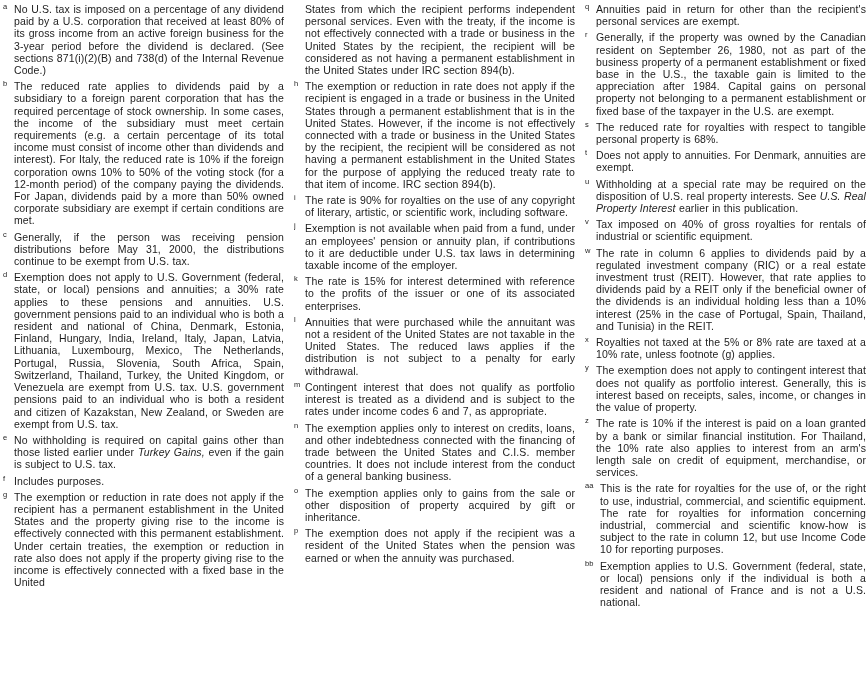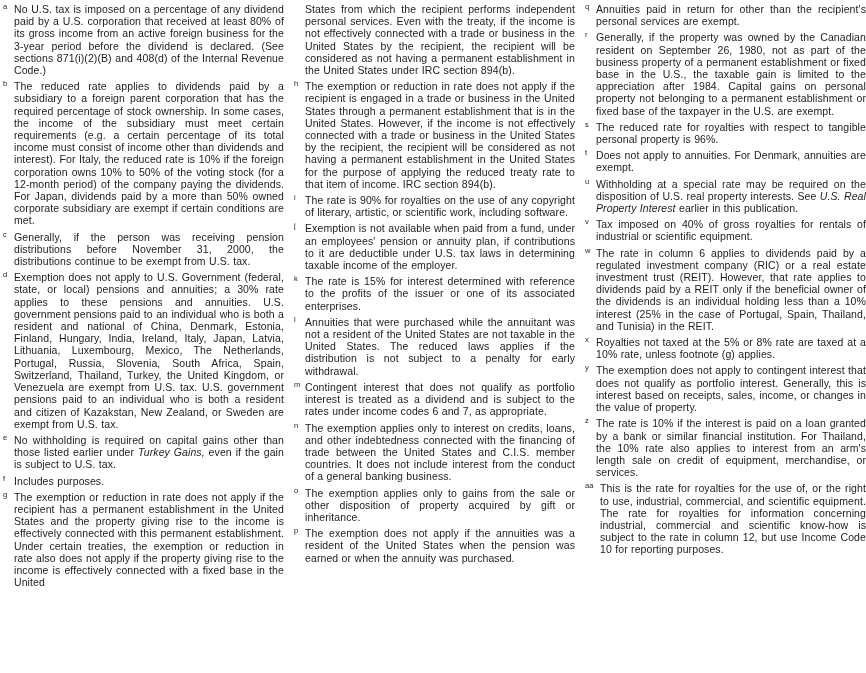--- a/index.html
+++ b/index.html
@@ -46,46 +46,47 @@
     line-height: 9px;
     letter-spacing: 0;
   }
   .fn .it { font-style: italic; }
 </style>
 </head>
 <body>
 
 <div class="page">
   <div class="col">
-      <div class="fn"><sup class="marker">a</sup><span>No U.S. tax is imposed on a percentage of any dividend paid by a U.S. corporation that received at least 80% of its gross income from an active foreign business for the 3-year period before the dividend is declared. (See sections 871(i)(2)(B) and 408(d) of the Internal Revenue Code.)</span></div>
+      <div class="fn"><sup class="marker">a</sup><span>No U.S. tax is imposed on a percentage of any dividend paid by a U.S. corporation that received at least 80% of its gross income from an active foreign business for the 3-year period before the dividend is declared. (See sections 871(i)(2)(B) and 738(d) of the Internal Revenue Code.)</span></div>
       <div class="fn"><sup class="marker">b</sup><span>The reduced rate applies to dividends paid by a subsidiary to a foreign parent corporation that has the required percentage of stock ownership. In some cases, the income of the subsidiary must meet certain requirements (e.g. a certain percentage of its total income must consist of income other than dividends and interest). For Italy, the reduced rate is 10% if the foreign corporation owns 10% to 50% of the voting stock (for a 12-month period) of the company paying the dividends. For Japan, dividends paid by a more than 50% owned corporate subsidiary are exempt if certain conditions are met.</span></div>
-      <div class="fn"><sup class="marker">c</sup><span>Generally, if the person was receiving pension distributions before November 31, 2000, the distributions continue to be exempt from U.S. tax.</span></div>
+      <div class="fn"><sup class="marker">c</sup><span>Generally, if the person was receiving pension distributions before May 31, 2000, the distributions continue to be exempt from U.S. tax.</span></div>
       <div class="fn"><sup class="marker">d</sup><span>Exemption does not apply to U.S. Government (federal, state, or local) pensions and annuities; a 30% rate applies to these pensions and annuities. U.S. government pensions paid to an individual who is both a resident and national of China, Denmark, Estonia, Finland, Hungary, India, Ireland, Italy, Japan, Latvia, Lithuania, Luxembourg, Mexico, The Netherlands, Portugal, Russia, Slovenia, South Africa, Spain, Switzerland, Thailand, Turkey, the United Kingdom, or Venezuela are exempt from U.S. tax. U.S. government pensions paid to an individual who is both a resident and citizen of Kazakstan, New Zealand, or Sweden are exempt from U.S. tax.</span></div>
       <div class="fn"><sup class="marker">e</sup><span>No withholding is required on capital gains other than those listed earlier under </span><span class="it">Turkey Gains,</span><span> even if the gain is subject to U.S. tax.</span></div>
       <div class="fn"><sup class="marker">f</sup><span>Includes purposes.</span></div>
       <div class="fn"><sup class="marker">g</sup><span>The exemption or reduction in rate does not apply if the recipient has a permanent establishment in the United States and the property giving rise to the income is effectively connected with this permanent establishment. Under certain treaties, the exemption or reduction in rate also does not apply if the property giving rise to the income is effectively connected with a fixed base in the United</span></div>
     </div>
   <div class="col">
       <div class="fn"><sup class="marker"></sup><span>States from which the recipient performs independent personal services. Even with the treaty, if the income is not effectively connected with a trade or business in the United States by the recipient, the recipient will be considered as not having a permanent establishment in the United States under IRC section 894(b).</span></div>
       <div class="fn"><sup class="marker">h</sup><span>The exemption or reduction in rate does not apply if the recipient is engaged in a trade or business in the United States through a permanent establishment that is in the United States. However, if the income is not effectively connected with a trade or business in the United States by the recipient, the recipient will be considered as not having a permanent establishment in the United States for the purpose of applying the reduced treaty rate to that item of income. IRC section 894(b).</span></div>
       <div class="fn"><sup class="marker">i</sup><span>The rate is 90% for royalties on the use of any copyright of literary, artistic, or scientific work, including software.</span></div>
       <div class="fn"><sup class="marker">j</sup><span>Exemption is not available when paid from a fund, under an employees' pension or annuity plan, if contributions to it are deductible under U.S. tax laws in determining taxable income of the employer.</span></div>
       <div class="fn"><sup class="marker">k</sup><span>The rate is 15% for interest determined with reference to the profits of the issuer or one of its associated enterprises.</span></div>
       <div class="fn"><sup class="marker">l</sup><span>Annuities that were purchased while the annuitant was not a resident of the United States are not taxable in the United States. The reduced laws applies if the distribution is not subject to a penalty for early withdrawal.</span></div>
       <div class="fn"><sup class="marker">m</sup><span>Contingent interest that does not qualify as portfolio interest is treated as a dividend and is subject to the rates under income codes 6 and 7, as appropriate.</span></div>
       <div class="fn"><sup class="marker">n</sup><span>The exemption applies only to interest on credits, loans, and other indebtedness connected with the financing of trade between the United States and C.I.S. member countries. It does not include interest from the conduct of a general banking business.</span></div>
       <div class="fn"><sup class="marker">o</sup><span>The exemption applies only to gains from the sale or other disposition of property acquired by gift or inheritance.</span></div>
-      <div class="fn"><sup class="marker">p</sup><span>The exemption does not apply if the annuities was a resident of the United States when the pension was earned or when the annuity was purchased.</span></div>
+      <div class="fn"><sup class="marker">p</sup><span>The exemption does not apply if the recipient was a resident of the United States when the pension was earned or when the annuity was purchased.</span></div>
     </div>
   <div class="col">
       <div class="fn"><sup class="marker">q</sup><span>Annuities paid in return for other than the recipient's personal services are exempt.</span></div>
       <div class="fn"><sup class="marker">r</sup><span>Generally, if the property was owned by the Canadian resident on September 26, 1980, not as part of the business property of a permanent establishment or fixed base in the U.S., the taxable gain is limited to the appreciation after 1984. Capital gains on personal property not belonging to a permanent establishment or fixed base of the taxpayer in the U.S. are exempt.</span></div>
-      <div class="fn"><sup class="marker">s</sup><span>The reduced rate for royalties with respect to tangible personal property is 96%.</span></div>
+      <div class="fn"><sup class="marker">s</sup><span>The reduced rate for royalties with respect to tangible personal property is 68%.</span></div>
       <div class="fn"><sup class="marker">t</sup><span>Does not apply to annuities. For Denmark, annuities are exempt.</span></div>
       <div class="fn"><sup class="marker">u</sup><span>Withholding at a special rate may be required on the disposition of U.S. real property interests. See </span><span class="it">U.S. Real Property Interest</span><span> earlier in this publication.</span></div>
       <div class="fn"><sup class="marker">v</sup><span>Tax imposed on 40% of gross royalties for rentals of industrial or scientific equipment.</span></div>
       <div class="fn"><sup class="marker">w</sup><span>The rate in column 6 applies to dividends paid by a regulated investment company (RIC) or a real estate investment trust (REIT). However, that rate applies to dividends paid by a REIT only if the beneficial owner of the dividends is an individual holding less than a 10% interest (25% in the case of Portugal, Spain, Thailand, and Tunisia) in the REIT.</span></div>
       <div class="fn"><sup class="marker">x</sup><span>Royalties not taxed at the 5% or 8% rate are taxed at a 10% rate, unless footnote (g) applies.</span></div>
       <div class="fn"><sup class="marker">y</sup><span>The exemption does not apply to contingent interest that does not qualify as portfolio interest. Generally, this is interest based on receipts, sales, income, or changes in the value of property.</span></div>
       <div class="fn"><sup class="marker">z</sup><span>The rate is 10% if the interest is paid on a loan granted by a bank or similar financial institution. For Thailand, the 10% rate also applies to interest from an arm's length sale on credit of equipment, merchandise, or services.</span></div>
       <div class="fn wide"><sup class="marker">aa</sup><span>This is the rate for royalties for the use of, or the right to use, industrial, commercial, and scientific equipment. The rate for royalties for information concerning industrial, commercial and scientific know-how is subject to the rate in column 12, but use Income Code 10 for reporting purposes.</span></div>
+      <div class="fn wide"><sup class="marker">bb</sup><span>Exemption applies to U.S. Government (federal, state, or local) pensions only if the individual is both a resident and national of France and is not a U.S. national.</span></div>
     </div>
 </div>
 
 </body></html>

